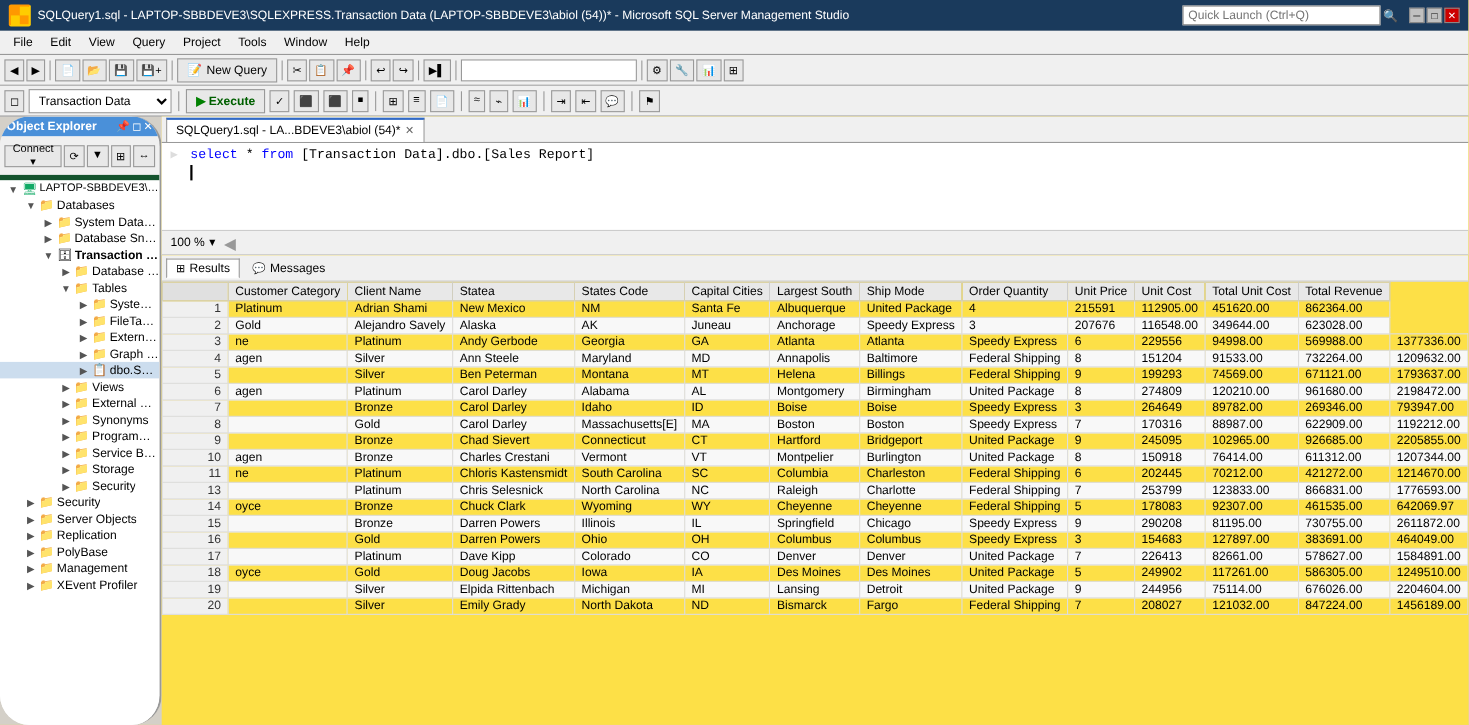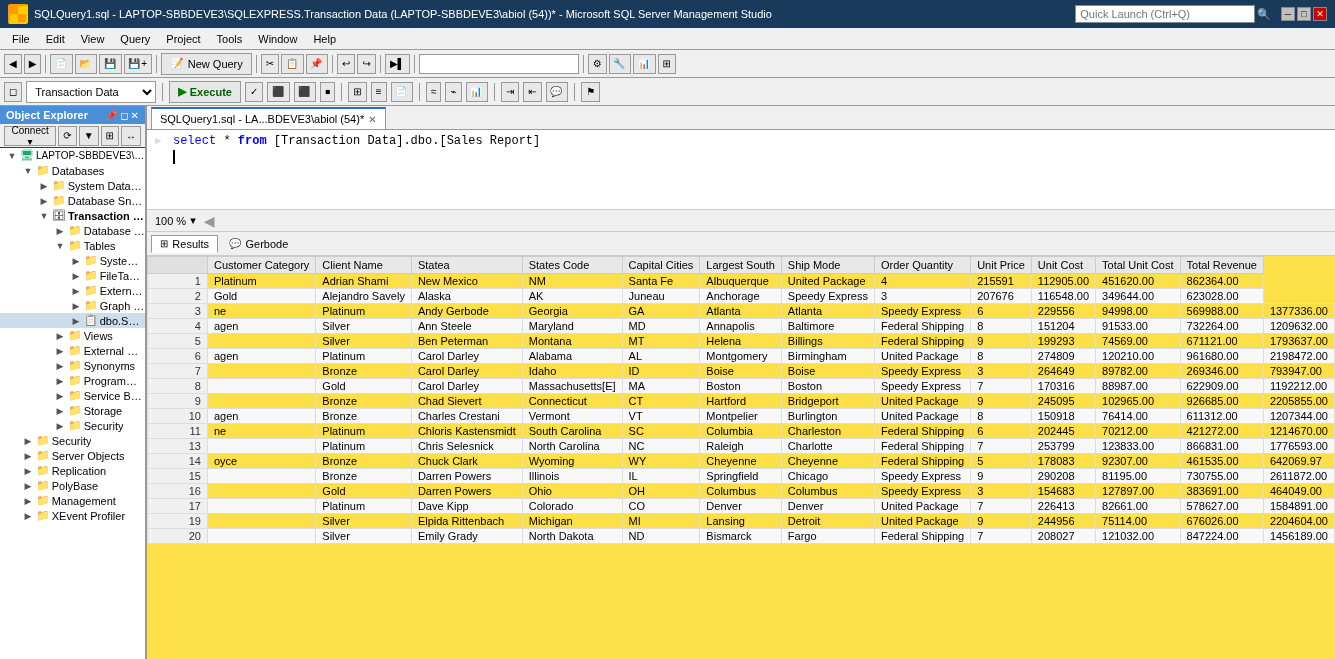--- a/index.html
+++ b/index.html
@@ -22,23 +22,23 @@
     
     .new-query-btn { background: #e8e8e8; border: 1px solid #999; padding: 2px 8px; cursor: pointer; font-size: 11px; display: flex; align-items: center; gap: 4px; height: 22px; }
     
     
     .toolbar2 { background: #f0f0f0; border-bottom: 1px solid #999; display: flex; align-items: center; padding: 2px 4px; height: 28px; gap: 4px; }
     
     
     #main { display: flex; height: calc(659px - 28px - 22px - 28px - 28px); }
     
     
-    #object-explorer { width: 235px; background: #f5f5f5; border-right: 2px solid #999; display: flex; flex-direction: column; overflow: hidden; }
+    #object-explorer { width: 235px; background: #f5f5f5; border-right: 2px solid #999; display: flex; flex-direction: column; overflow: hidden; border-radius: 27px; }
     #oe-header { background: #4a90d9; color: white; padding: 3px 6px; font-size: 11px; font-weight: bold; display: flex; align-items: center; justify-content: space-between; }
-    #oe-toolbar { background: #f0f0f0; border-bottom: 1px solid #14532d; padding: 2px 4px; display: flex; align-items: center; gap: 2px; height: 24px; }
+    #oe-toolbar { background: #f0f0f0; border-bottom: 5px solid #14532d; padding: 2px 4px; display: flex; align-items: center; gap: 2px; height: 40px; }
     #oe-content { flex: 1; overflow-y: auto; overflow-x: hidden; background: white; }
     
     .tree-item { display: flex; align-items: center; padding: 1px 0; cursor: pointer; white-space: nowrap; }
     .expand-icon { width: 16px; text-align: center; font-size: 9px; color: #555; flex-shrink: 0; }
     .folder-icon { color: #f5a623; margin-right: 2px; font-size: 11px; flex-shrink: 0; }
     .tree-label { font-size: 11px; overflow: hidden; text-overflow: ellipsis; }
     
     
     #content-area { flex: 1; display: flex; flex-direction: column; background: #fde047; }
     
@@ -361,21 +361,21 @@
         <span class="close-tab">✕</span>
       </div>
     </div>
 
     <div id="query-area">
       <div style="display:flex;align-items:flex-start;">
         <span style="color:#ddd;margin-right:4px;font-size:11px;font-family:monospace;user-select:none;min-width:14px;">▶</span>
         <div style="font-family:'Courier New',monospace;font-size:12px;">
           <span style="color:#00f;">select</span>
           <span> * </span>
-          <span style="color:#00f;font-weight:bold;">from</span>
+          <span style="color:#00f;">from</span>
           <span> [Transaction Data].dbo.[Sales Report]</span>
         </div>
       </div>
       <div style="display:flex;align-items:flex-start;margin-top:2px;">
         <span style="color:#ddd;margin-right:4px;font-size:11px;font-family:monospace;user-select:none;min-width:14px;"> </span>
         <span style="border-left:2px solid black;height:14px;display:inline-block;"></span>
       </div>
     </div>
 
     <div id="zoom-bar">
@@ -386,21 +386,21 @@
 
     <div id="results-area">
 
       <div id="results-tabs">
         <div class="results-tab active">
           <span class="results-tab-icon">⊞</span>
           <span>Results</span>
         </div>
         <div class="results-tab">
           <span class="results-tab-icon">💬</span>
-          <span>Gerbode</span>
+          <span>Messages</span>
         </div>
       </div>
 
       <div id="results-table-container">
         <table id="results-table">
           <thead>
             <tr id="table-header-row">
             <th class="row-num-header"></th>
                 <th>Customer Category</th>
                 <th>Client Name</th>
@@ -665,20 +665,36 @@
                 <td>Denver</td>
                 <td>Denver</td>
                 <td>United Package</td>
                 <td>7</td>
                 <td>226413</td>
                 <td>82661.00</td>
                 <td>578627.00</td>
                 <td>1584891.00</td>
               </tr>
               <tr>
+                <td class="row-num-col">18</td>
+                <td>oyce</td>
+                <td>Gold</td>
+                <td>Doug Jacobs</td>
+                <td>Iowa</td>
+                <td>IA</td>
+                <td>Des Moines</td>
+                <td>Des Moines</td>
+                <td>United Package</td>
+                <td>5</td>
+                <td>249902</td>
+                <td>117261.00</td>
+                <td>586305.00</td>
+                <td>1249510.00</td>
+              </tr>
+              <tr>
                 <td class="row-num-col">19</td>
                 <td></td>
                 <td>Silver</td>
                 <td>Elpida Rittenbach</td>
                 <td>Michigan</td>
                 <td>MI</td>
                 <td>Lansing</td>
                 <td>Detroit</td>
                 <td>United Package</td>
                 <td>9</td>

